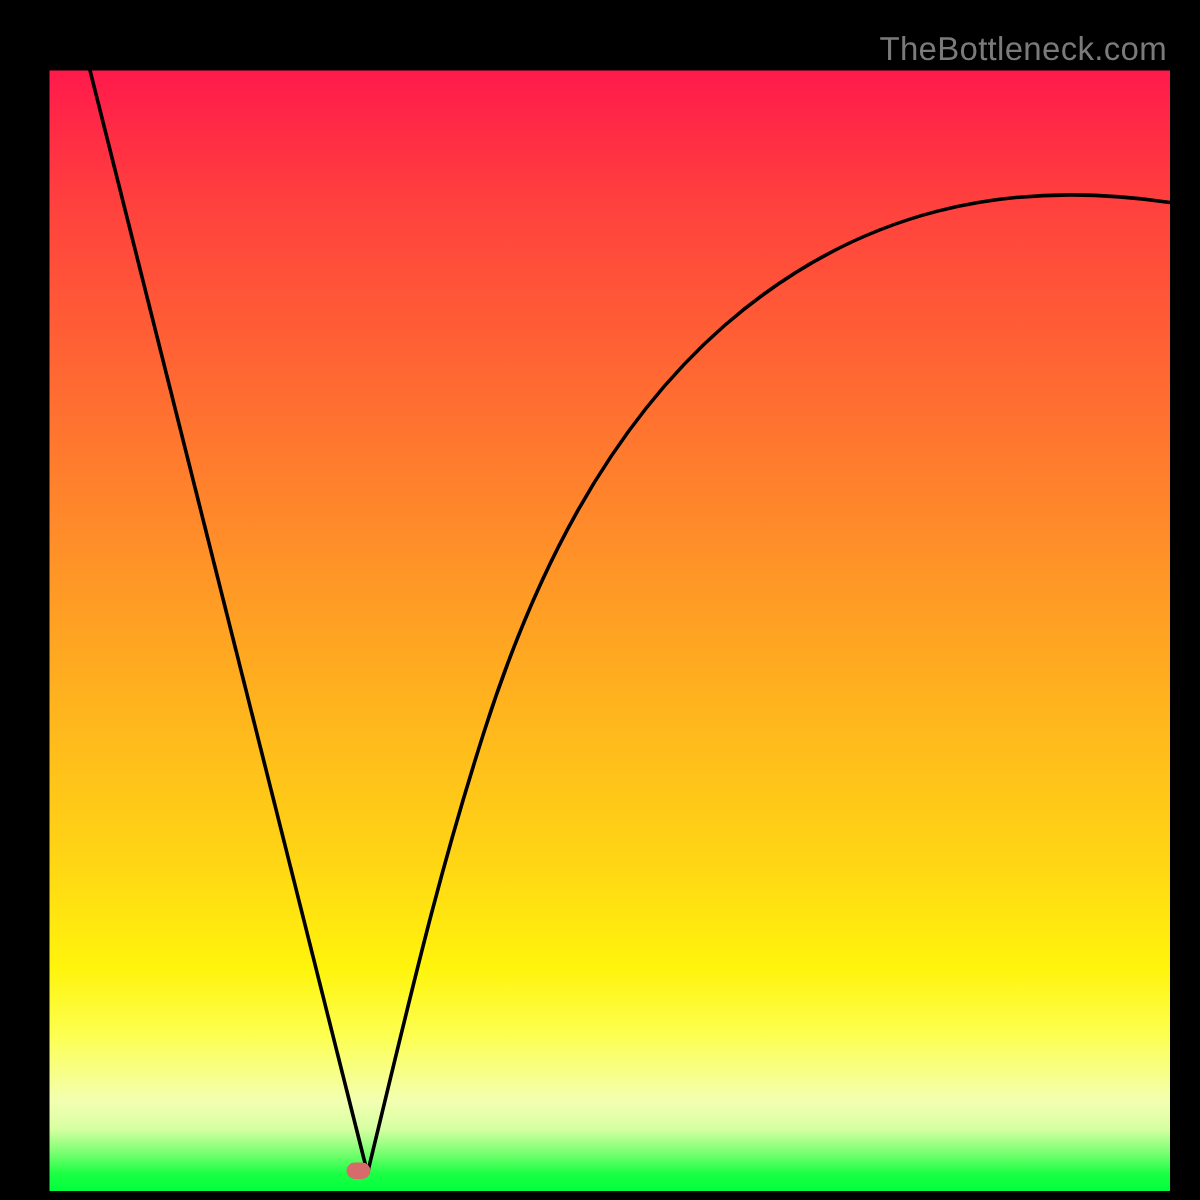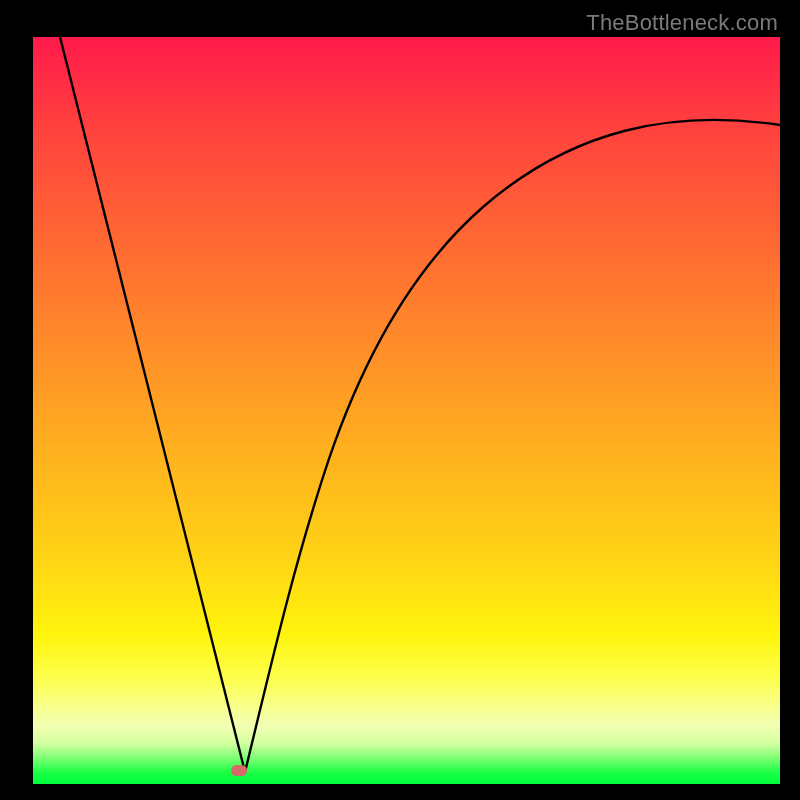--- a/index.html
+++ b/index.html
@@ -6,21 +6,21 @@
     margin: 0;
     padding: 0;
     width: 800px;
     height: 800px;
     background: #000;
     overflow: hidden;
     font-family: Arial, Helvetica, sans-serif;
   }
   .frame {
     position: absolute;
-    top: 4px;
+    top: 14px;
     left: 0;
     width: 800px;
     height: 638px;
     background: #000;
   }
   .plot-area {
     position: absolute;
     top: 33px;
     left: 33px;
     width: 747px;

